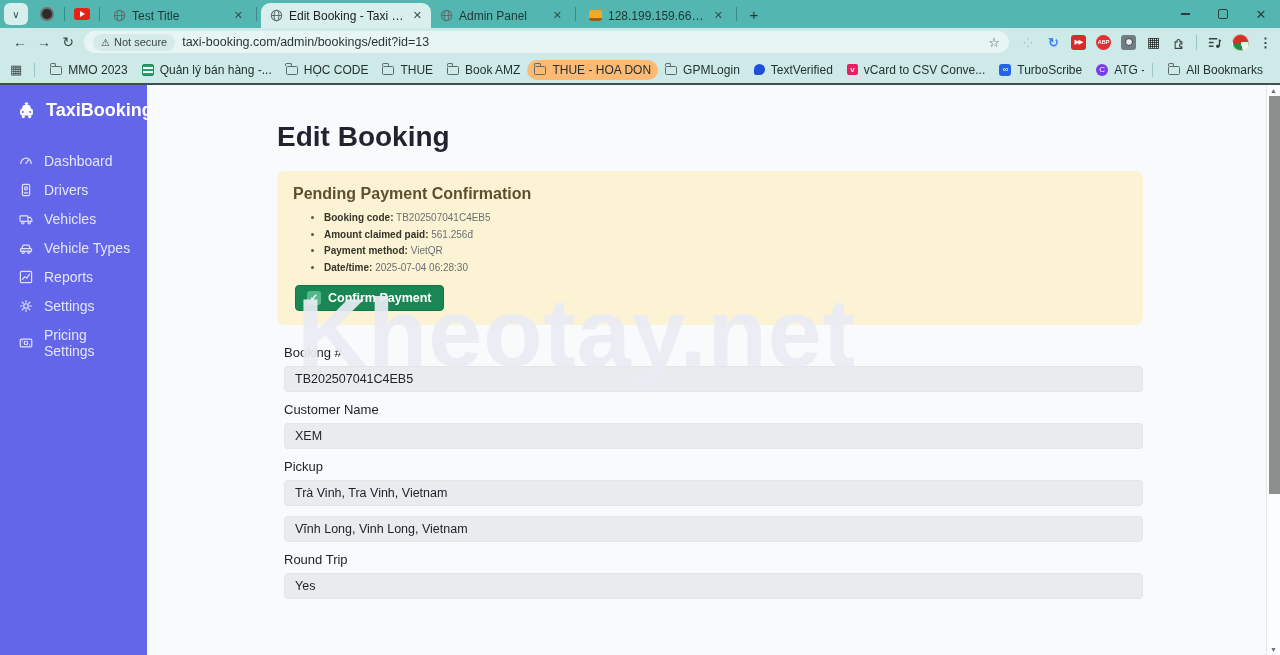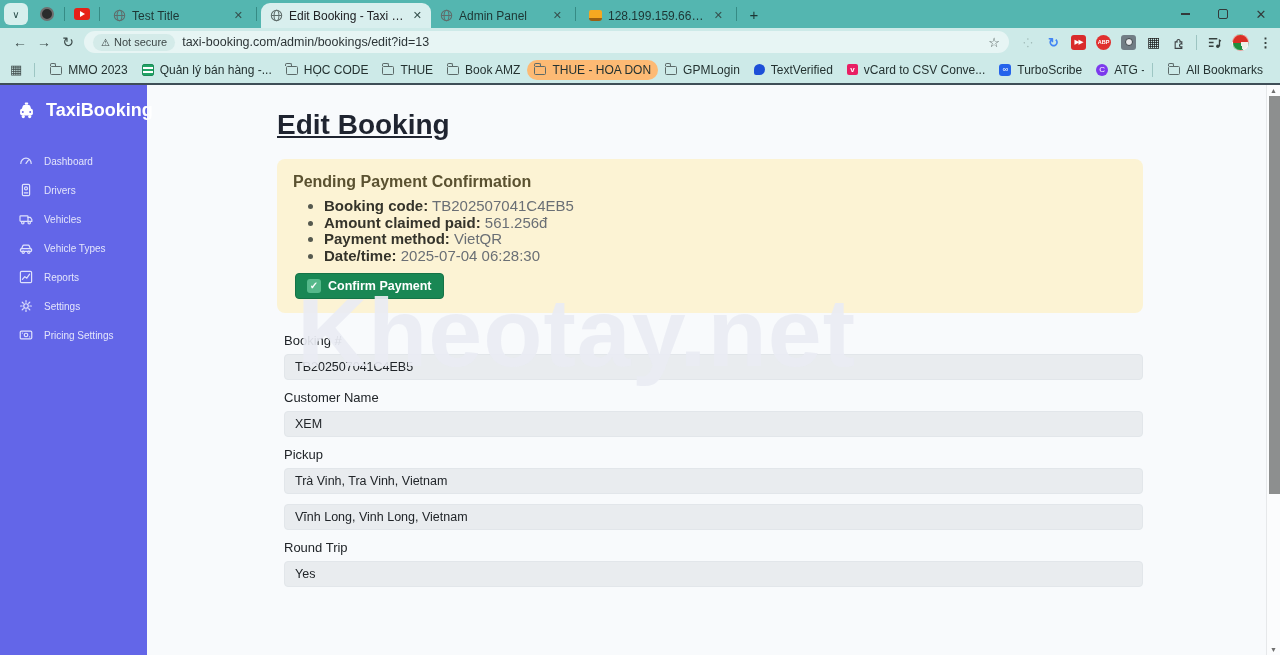--- a/index.html
+++ b/index.html
@@ -67,33 +67,33 @@
   .ic-atg { width:12px; height:12px; background:#7c3aed; border-radius:50%; color:#fff; font-size:8px; display:flex; align-items:center; justify-content:center; }
   .chrome-line { height:2px; background:#3f4e57; }
 
   
   .page { position:relative; height:586px; display:flex; background:#f8fafc; }
 
   .sidebar { width:147px; flex:none; background:#6366e8; color:#e8eafc; }
   .brand { display:flex; align-items:center; gap:9px; padding:15px 0 10px 16px; font-size:18px; font-weight:700; color:#fff; }
   .brand svg { flex:none; }
   .nav { padding:16px 8px 0; }
-  .nav-item { display:flex; align-items:center; gap:10px; padding:6px 4px 6px 10px; border-radius:6px; font-size:10px; margin-bottom:1px; color:#e3e5fb; }
+  .nav-item { display:flex; align-items:center; gap:10px; padding:6px 4px 6px 10px; border-radius:6px; font-size:14px; margin-bottom:1px; color:#e3e5fb; }
   .nav-item.active { background:rgba(255,255,255,.17); color:#fff; font-weight:700; }
   .nicon { width:16px; height:16px; flex:none; }
   .nicon * { stroke:#dfe2fc; stroke-width:1.5; fill:none; stroke-linecap:round; stroke-linejoin:round; }
 
   .main { flex:1; position:relative; }
   .content { margin-left:130px; width:866px; padding-top:20px; }
-  .page-title { font-size:28px; font-weight:700; color:#1f2430; margin:4px 0 18px;text-decoration:underline; }
+  .page-title { font-size:28px; font-weight:700; color:#1f2430; margin:16px 0 18px; }
 
   .alert { background:#fcf3d4; border-radius:8px; padding:12px 16px 12px; margin-bottom:20px; }
   .alert-title { font-size:16px; font-weight:700; color:#5a5130; margin:2px 0 7px; }
   .alert ul { margin:0; padding-left:31px; }
-  .alert li { font-size:15px; line-height:15.5px; margin:0 0 1px; color:#6a6f75; }
+  .alert li { font-size:10px; line-height:15.5px; margin:0 0 1px; color:#6a6f75; }
   .alert li::marker { color:#55594f; }
   .alert li strong { color:#35342b; }
   .alert li strong::after { content:':'; }
   .confirm-btn { margin:9px 0 2px 2px; display:inline-flex; align-items:center; gap:7px; background:#198754; border:1px solid #157347; color:#fff; font-size:12.5px; font-weight:700; padding:5px 11px; border-radius:4px; font-family:inherit; }
   .check-ic { width:14px; height:14px; background:#55b88a; border-radius:3px; color:#fff; font-size:10px; line-height:14px; text-align:center; flex:none; }
 
   .fgroup { margin-bottom:10px;margin-left:7px; }
   .flabel { display:block; font-size:13px; color:#212529; margin-bottom:6px; }
   .finput { display:block; width:100%; height:26px; background:#e9ecef; border:1px solid #e2e6ea; border-radius:4px; padding:0 10px; font-size:12.5px; color:#212529; font-family:inherit; }
 

